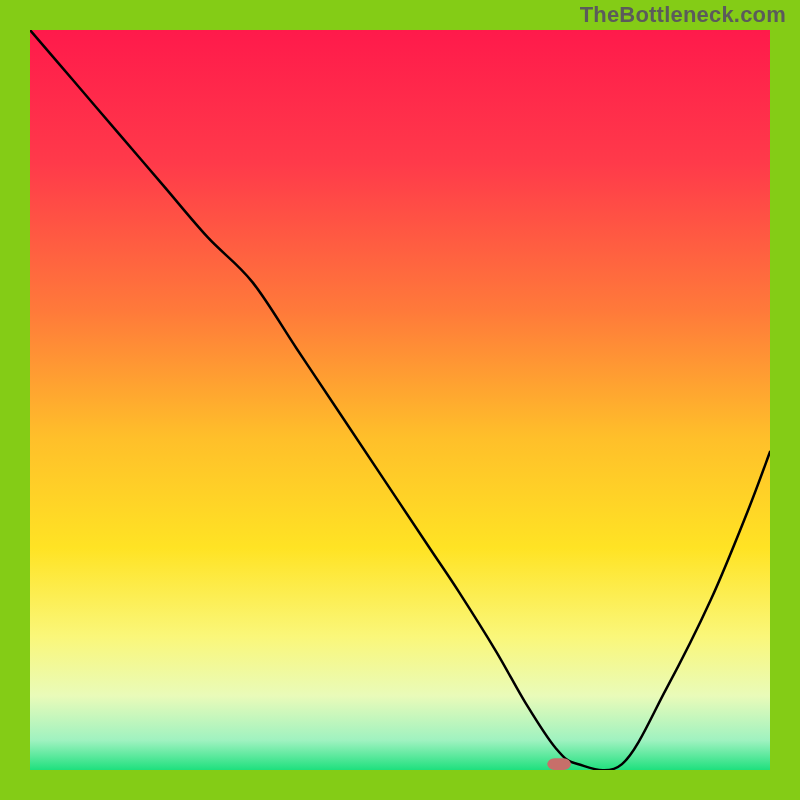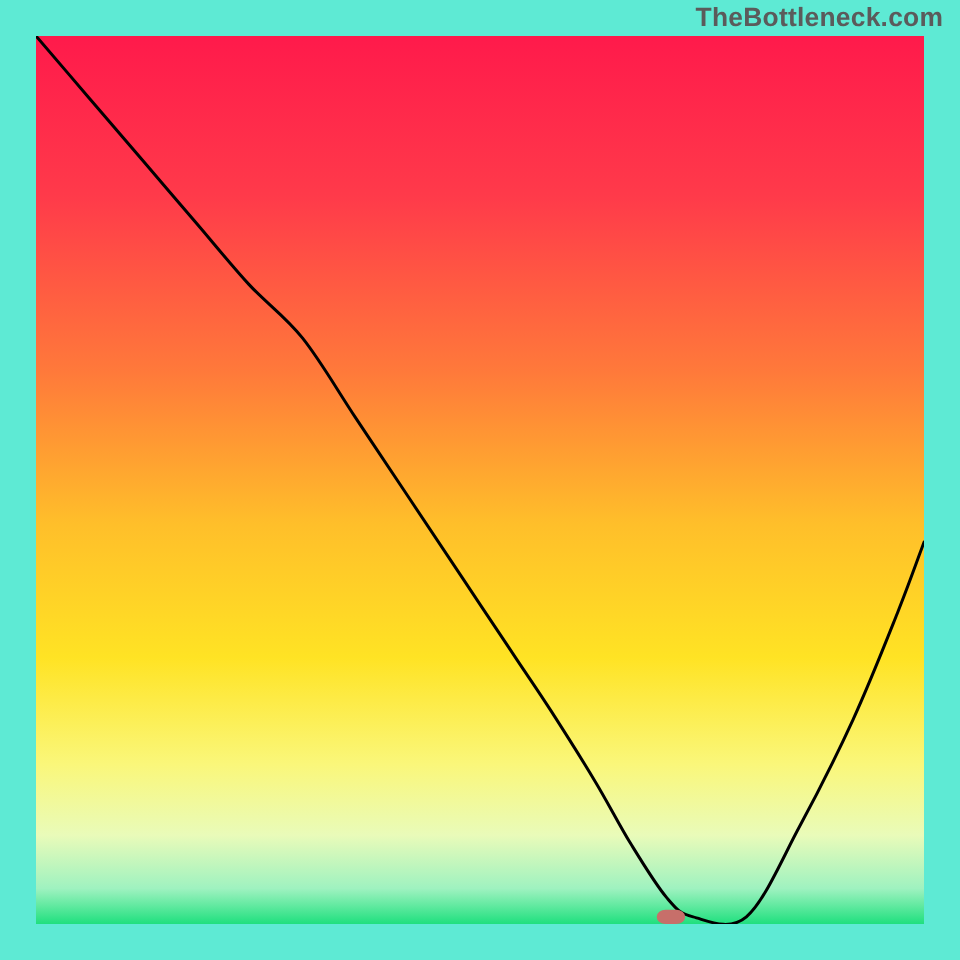--- a/index.html
+++ b/index.html
@@ -8,21 +8,21 @@
     width: 800px;
     height: 800px;
     background: #000;
     overflow: hidden;
     font-family: Arial, Helvetica, sans-serif;
   }
   .frame {
     position: relative;
     width: 800px;
     height: 800px;
-    background: #5eead4;
+    background: #84cc16;
   }
   .watermark {
     position: absolute;
     top: 2px;
     right: 14px;
     color: #5b5b5b;
     font-size: 22px;
     font-weight: 600;
     letter-spacing: 0.2px;
   }

